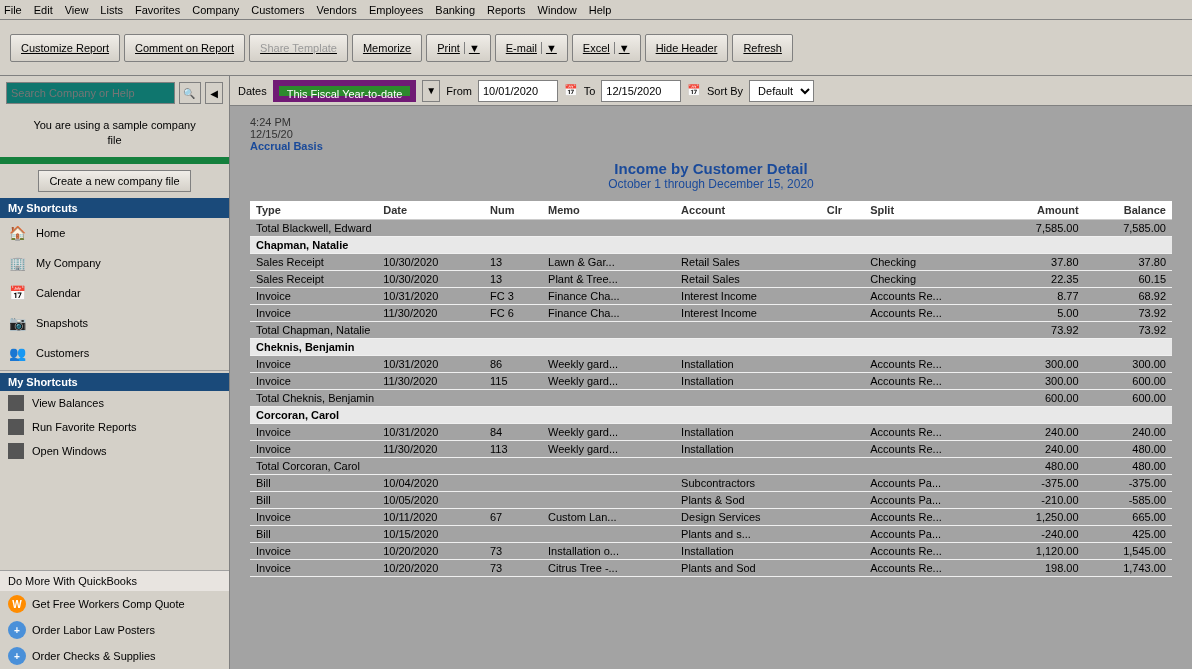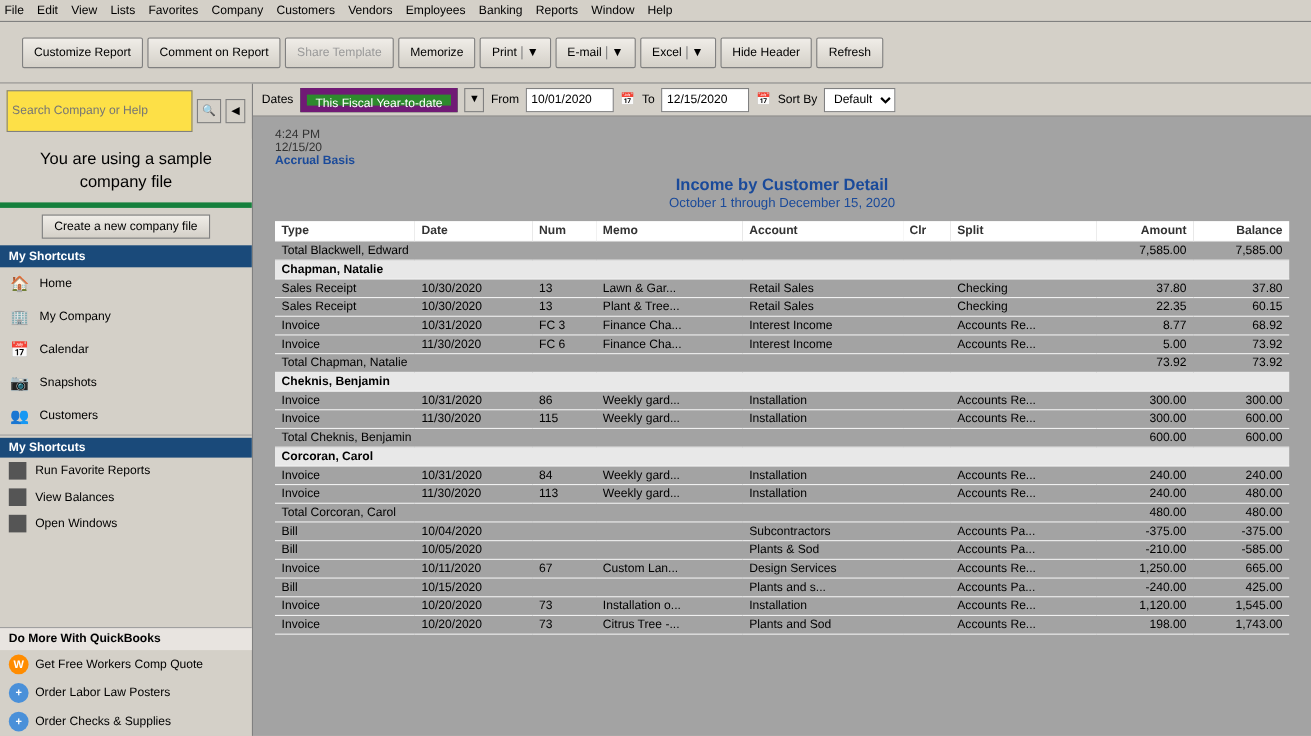--- a/index.html
+++ b/index.html
@@ -3,44 +3,44 @@
   <meta charset="utf-8">
   <style>
     * { margin: 0; padding: 0; box-sizing: border-box; }
     body { font-family: Arial, sans-serif; font-size: 11px; background: #d4d0c8; overflow: hidden; width: 1192px; height: 669px; }
 
     
     .menu-bar { background: #d4d0c8; display: flex; align-items: center; padding: 2px 4px; border-bottom: 1px solid #808080; height: 20px; }
     .menu-bar span { margin-right: 12px; cursor: pointer; font-size: 11px; }
 
     
-    .toolbar { background: #d4d0c8; display: flex; align-items: center; padding: 4px 20px; border-bottom: 1px solid #808080; height: 56px; gap: 4px; }
+    .toolbar { background: #d4d0c8; display: flex; align-items: center; padding: 4px 10px; border-bottom: 1px solid #808080; height: 56px; gap: 4px; text-decoration: underline; }
     .toolbar-btn { background: linear-gradient(to bottom, #f0ede8, #d4d0c8); border: 1px solid #808080; border-radius: 2px; padding: 4px 10px; cursor: pointer; font-size: 11px; white-space: nowrap; height: 28px; }
     .toolbar-btn-split { display: flex; align-items: center; }
     .toolbar-btn-split .arrow { border-left: 1px solid #808080; padding-left: 4px; margin-left: 4px; }
 
     
     .layout { display: flex; height: calc(669px - 76px); }
     .sidebar { width: 230px; background: #d4d0c8; border-right: 1px solid #808080; display: flex; flex-direction: column; flex-shrink: 0; overflow-y: auto; }
     .search-bar { padding: 6px; display: flex; align-items: center; gap: 4px; }
-    .search-input { flex: 1; height: 38px; border: 1px solid #808080; padding: 2px 4px; font-size: 11px; background: #fde047; }
+    .search-input { flex: 1; height: 22px; border: 1px solid #808080; padding: 2px 4px; font-size: 11px; background: #0f766e; }
     .search-btn { width: 22px; height: 22px; background: #d4d0c8; border: 1px solid #808080; cursor: pointer; display: flex; align-items: center; justify-content: center; font-size: 10px; }
     .nav-arrow { width: 18px; height: 22px; background: #d4d0c8; border: 1px solid #808080; cursor: pointer; display: flex; align-items: center; justify-content: center; font-size: 10px; }
 
-    .sample-notice { background: #d4d0c8; text-align: center; padding: 8px 28px; font-size: 15px; line-height: 1.4; border-bottom: 5px solid #15803d; }
+    .sample-notice { background: #d4d0c8; text-align: center; padding: 8px 28px; font-size: 11px; line-height: 1.4; border-bottom: 7px solid #15803d; }
     .create-btn { display: block; margin: 6px auto; background: linear-gradient(to bottom, #f0ede8, #d4d0c8); border: 1px solid #808080; padding: 4px 10px; cursor: pointer; font-size: 11px; }
 
     .shortcuts-header { background: #1a4a7a; color: white; padding: 4px 8px; font-size: 11px; font-weight: bold; }
     .nav-item { display: flex; align-items: center; padding: 5px 8px; cursor: pointer; gap: 8px; font-size: 11px; }
     .nav-icon { width: 20px; height: 20px; display: flex; align-items: center; justify-content: center; font-size: 14px; flex-shrink: 0; }
     .nav-divider { height: 1px; background: #a0a0a0; margin: 2px 0; }
     .my-shortcuts-label { background: #1a4a7a; color: white; padding: 3px 8px; font-size: 11px; font-weight: bold; }
     .shortcuts-item { display: flex; align-items: center; padding: 4px 8px; cursor: pointer; gap: 8px; font-size: 11px; }
 
-    .do-more-header { background: #e8e4e0; padding: 4px 8px; font-size: 11px; font-weight: bold; border-top: 1px solid #a0a0a0; }
+    .do-more-header { background: #e8e4e0; padding: 4px 8px; font-size: 11px; font-weight: normal; border-top: 1px solid #a0a0a0; }
     .promo-item { display: flex; align-items: center; padding: 4px 8px; cursor: pointer; gap: 6px; font-size: 11px; }
     .promo-icon { width: 18px; height: 18px; border-radius: 50%; display: flex; align-items: center; justify-content: center; font-size: 10px; font-weight: bold; flex-shrink: 0; }
 
     
     .main-content { flex: 1; background: #a3a3a3; display: flex; flex-direction: column; overflow: hidden; }
     .date-bar { background: #d4d0c8; display: flex; align-items: center; padding: 4px 8px; gap: 6px; border-bottom: 1px solid #808080; height: 30px; flex-shrink: 0; }
     .date-btn { background: #2d8a2d; color: white; border: 6px solid #701a75; padding: 2px 8px; cursor: pointer; font-size: 11px; height: 22px; }
     .date-arrow { background: #d4d0c8; border: 1px solid #808080; width: 18px; height: 22px; cursor: pointer; display: flex; align-items: center; justify-content: center; font-size: 10px; }
     .date-input { height: 22px; border: 1px solid #808080; padding: 2px 4px; font-size: 11px; background: white; width: 80px; }
     .date-label { font-size: 11px; }
@@ -139,25 +139,25 @@
       <span class="nav-icon">👥</span>
       <span>Customers</span>
     </div>
     <div class="nav-divider"></div>
 
     <div class="my-shortcuts-label">
       <span>My Shortcuts</span>
     </div>
     <div class="shortcuts-item">
       <span style="width:16px;height:16px;background:#555;display:inline-block;"></span>
-      <span>Run Favorite Reports</span>
+      <span>View Balances</span>
     </div>
     <div class="shortcuts-item">
       <span style="width:16px;height:16px;background:#555;display:inline-block;"></span>
-      <span>View Balances</span>
+      <span>Run Favorite Reports</span>
     </div>
     <div class="shortcuts-item">
       <span style="width:16px;height:16px;background:#555;display:inline-block;"></span>
       <span>Open Windows</span>
     </div>
 
     <div style="flex:1;"></div>
 
     <div class="do-more-header">Do More With QuickBooks</div>
     <div class="promo-item">

